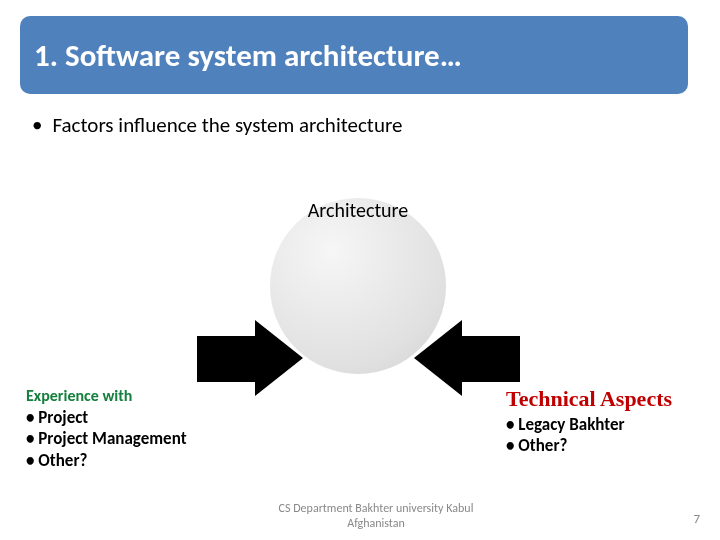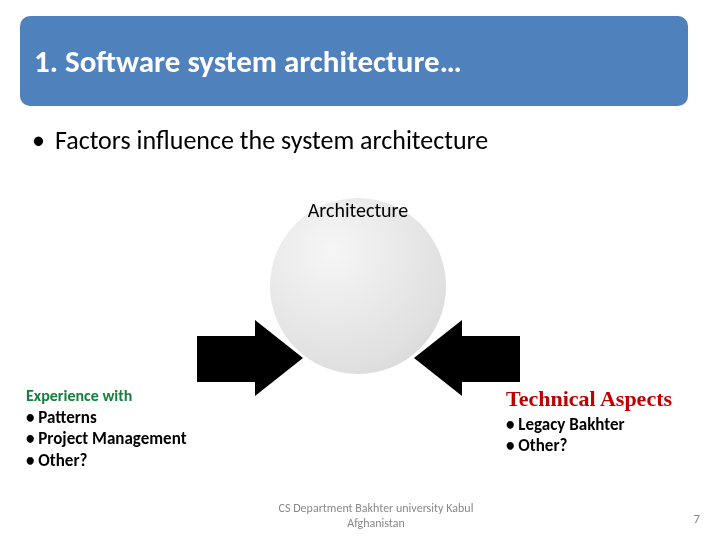--- a/index.html
+++ b/index.html
@@ -8,28 +8,28 @@
     height: 540px;
     background: #fff;
     font-family: Calibri, Arial, sans-serif;
     position: relative;
     overflow: hidden;
   }
   .title-box {
     margin: 16px 32px 0 20px;
     background: #4f81bd;
     border-radius: 10px;
-    padding: 26px 14px;
+    padding: 20px 14px;
     color: #fff;
     font-size: 31px;
     font-weight: bold;
   }
   .bullet-main {
     margin: 18px 26px 0 26px;
-    font-size: 26px;
+    font-size: 21px;
     color: #000;
   }
   .bullet-main .dot {
     display: inline-block;
     margin-right: 10px;
     margin-left: 6px;
   }
   .circle {
     position: absolute;
     top: 198px;
@@ -158,21 +158,21 @@
     <div class="head"></div>
 </div>
 <div class="arrow-right">
   <div class="shaft"></div>
     <div class="head"></div>
 </div>
 
 <div class="left-block">
   <div class="head">Experience with</div>
   <div class="items">
-    <div>• Patterns</div>
+    <div>• Project</div>
     <div>• Project Management</div>
     <div>• Other?</div>
   </div>
 </div>
 
 <div class="right-block">
   <div class="head">Technical Aspects</div>
   <div class="items">
     <div>• Legacy Bakhter</div>
     <div>• Other?</div>

